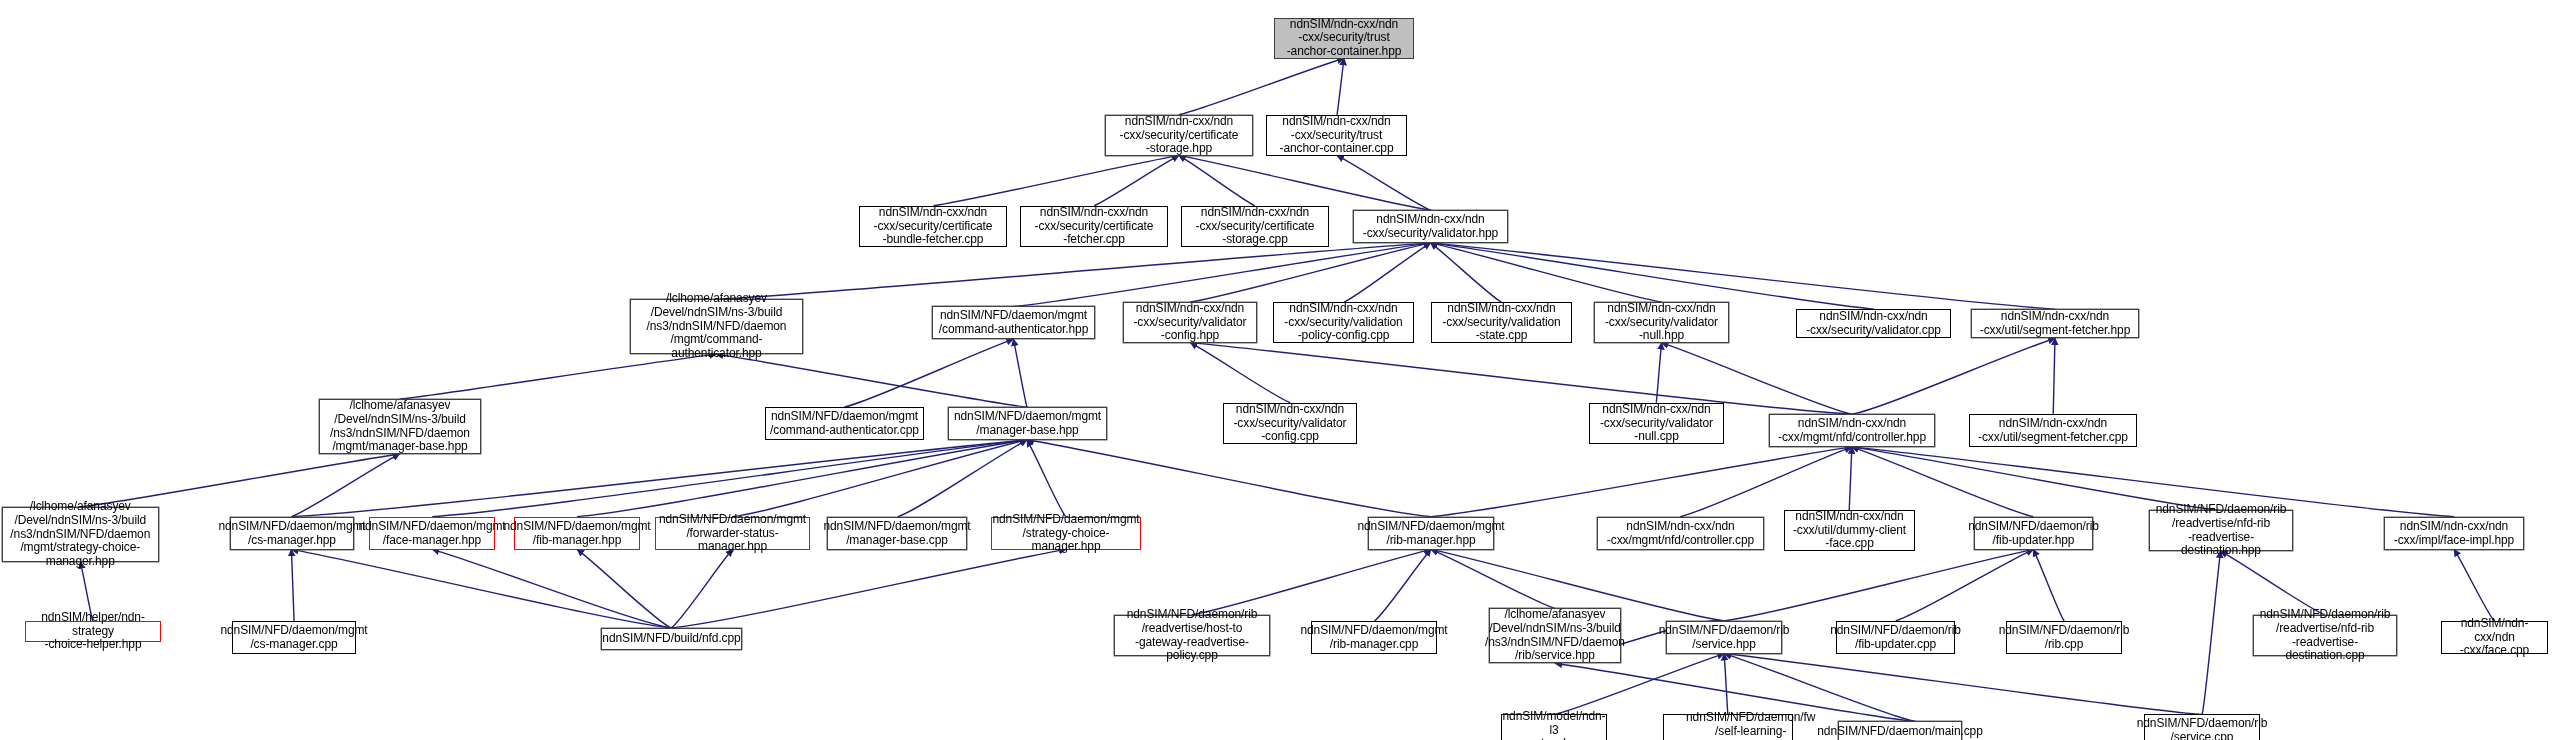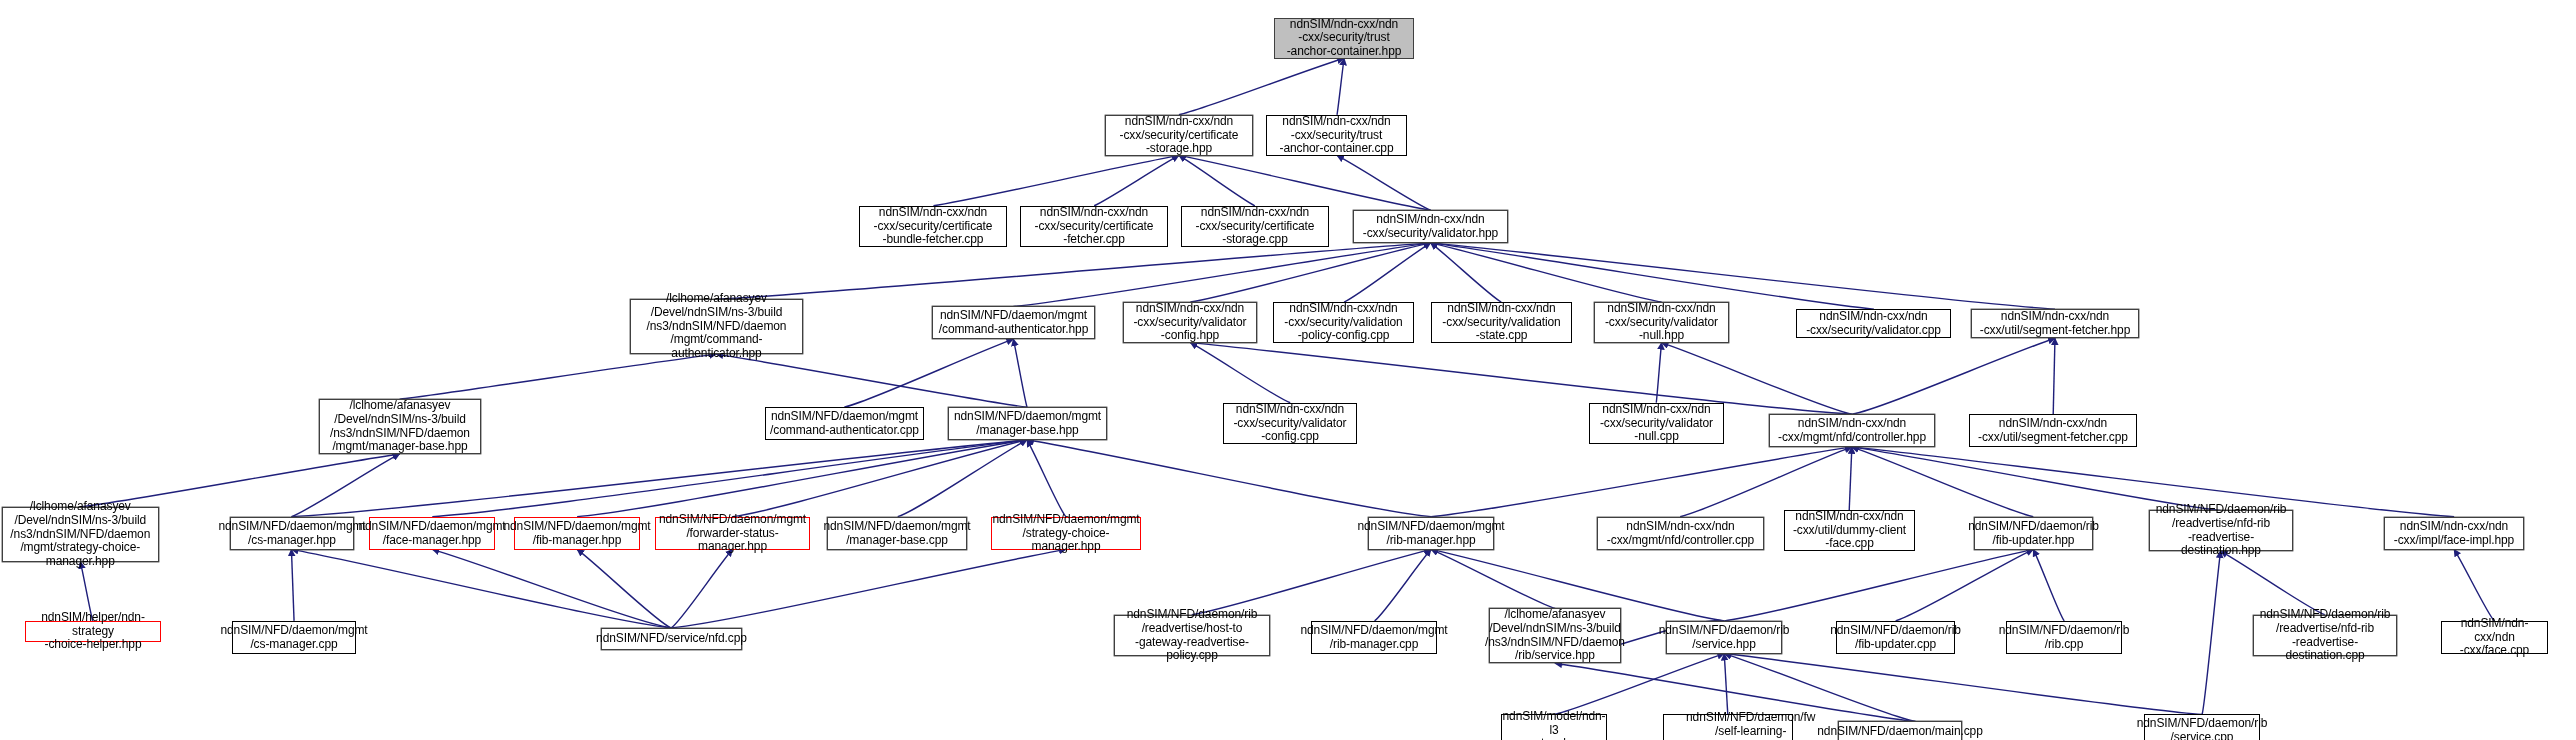--- a/index.html
+++ b/index.html
@@ -217,21 +217,21 @@
 /fib-updater.hpp</div>
       <div class="node thick" style="left: 2149px; top: 495px; width: 144px; height: 41px;">ndnSIM/NFD/daemon/rib
 /readvertise/nfd-rib
 -readvertise-destination.hpp</div>
       <div class="node thick" style="left: 2384px; top: 502px; width: 140px; height: 33px;">ndnSIM/ndn-cxx/ndn
 -cxx/impl/face-impl.hpp</div>
       <div class="node redborder" style="left: 25px; top: 606px; width: 136px; height: 21px;">ndnSIM/helper/ndn-strategy
 -choice-helper.hpp</div>
       <div class="node " style="left: 232px; top: 606px; width: 124px; height: 33px;">ndnSIM/NFD/daemon/mgmt
 /cs-manager.cpp</div>
-      <div class="node thick" style="left: 601px; top: 613px; width: 141px; height: 22px;">ndnSIM/NFD/service/nfd.cpp</div>
+      <div class="node thick" style="left: 601px; top: 613px; width: 141px; height: 22px;">ndnSIM/NFD/build/nfd.cpp</div>
       <div class="node thick" style="left: 1114px; top: 600px; width: 156px; height: 41px;">ndnSIM/NFD/daemon/rib
 /readvertise/host-to
 -gateway-readvertise-policy.cpp</div>
       <div class="node " style="left: 1311px; top: 606px; width: 126px; height: 33px;">ndnSIM/NFD/daemon/mgmt
 /rib-manager.cpp</div>
       <div class="node thick" style="left: 1489px; top: 593px; width: 132px; height: 55px;">/lclhome/afanasyev
 /Devel/ndnSIM/ns-3/build
 /ns3/ndnSIM/NFD/daemon
 /rib/service.hpp</div>
       <div class="node thick" style="left: 1666px; top: 606px; width: 116px; height: 33px;">ndnSIM/NFD/daemon/rib

